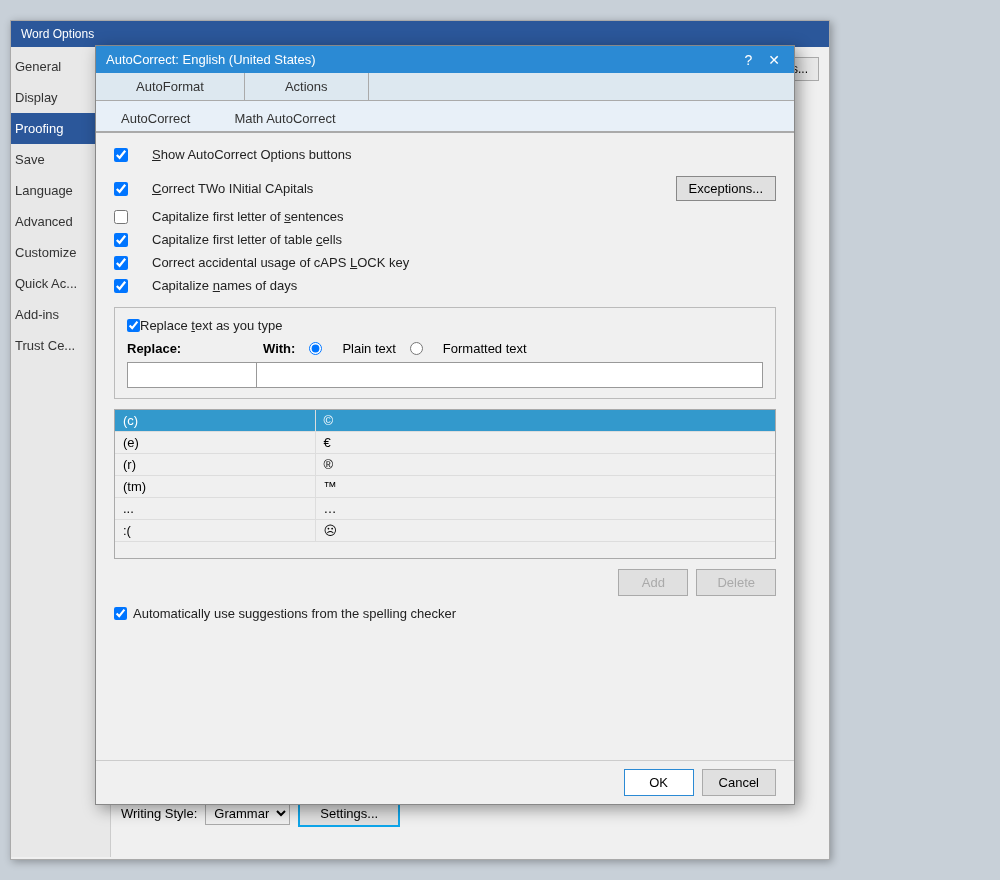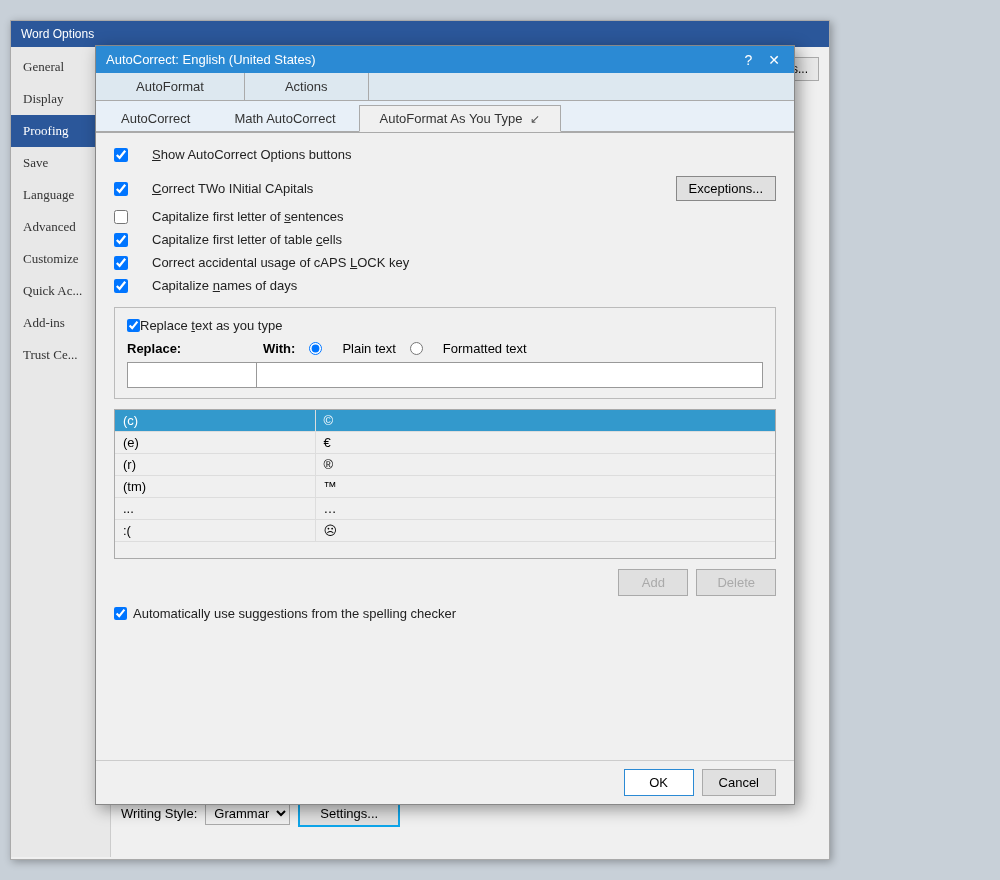--- a/index.html
+++ b/index.html
@@ -40,27 +40,26 @@
     }
 
     .sidebar {
       width: 100px;
       background: #e8e8e8;
       border-right: 1px solid #ccc;
       padding-top: 4px;
     }
 
     .sidebar-item {
-      padding: 8px 12px;
+      padding: 8px 4px;
       font-size: 13px;
       color: #333;
       cursor: pointer;
       white-space: nowrap;
       overflow: hidden;
-      font-family: Liberation Serif, serif;
     }
 
     .sidebar-item.active {
       background: #2b579a;
       color: white;
     }
 
     .main-content {
       flex: 1;
       padding: 10px;
@@ -421,24 +420,20 @@
       <span>Actions</span>
     </div>
   </div>
 
   <div class="tab-row-bottom">
     <div class="tab-bottom">
       <span>AutoCorrect</span>
     </div>
     <div class="tab-bottom">
       <span>Math AutoCorrect</span>
-    </div>
-    <div class="tab-bottom active">
-      <span>AutoFormat As You Type</span>
-      <span style="font-size:12px; margin-left:4px; color:#555;">↙</span>
     </div>
   </div>
 
   <div class="dialog-body">
 
     <div class="top-checkboxes-section">
       <div class="checkbox-row">
         <input type="checkbox" checked="" style="">
         <span class="checkbox-label">
           <u>S</u>how AutoCorrect Options buttons

